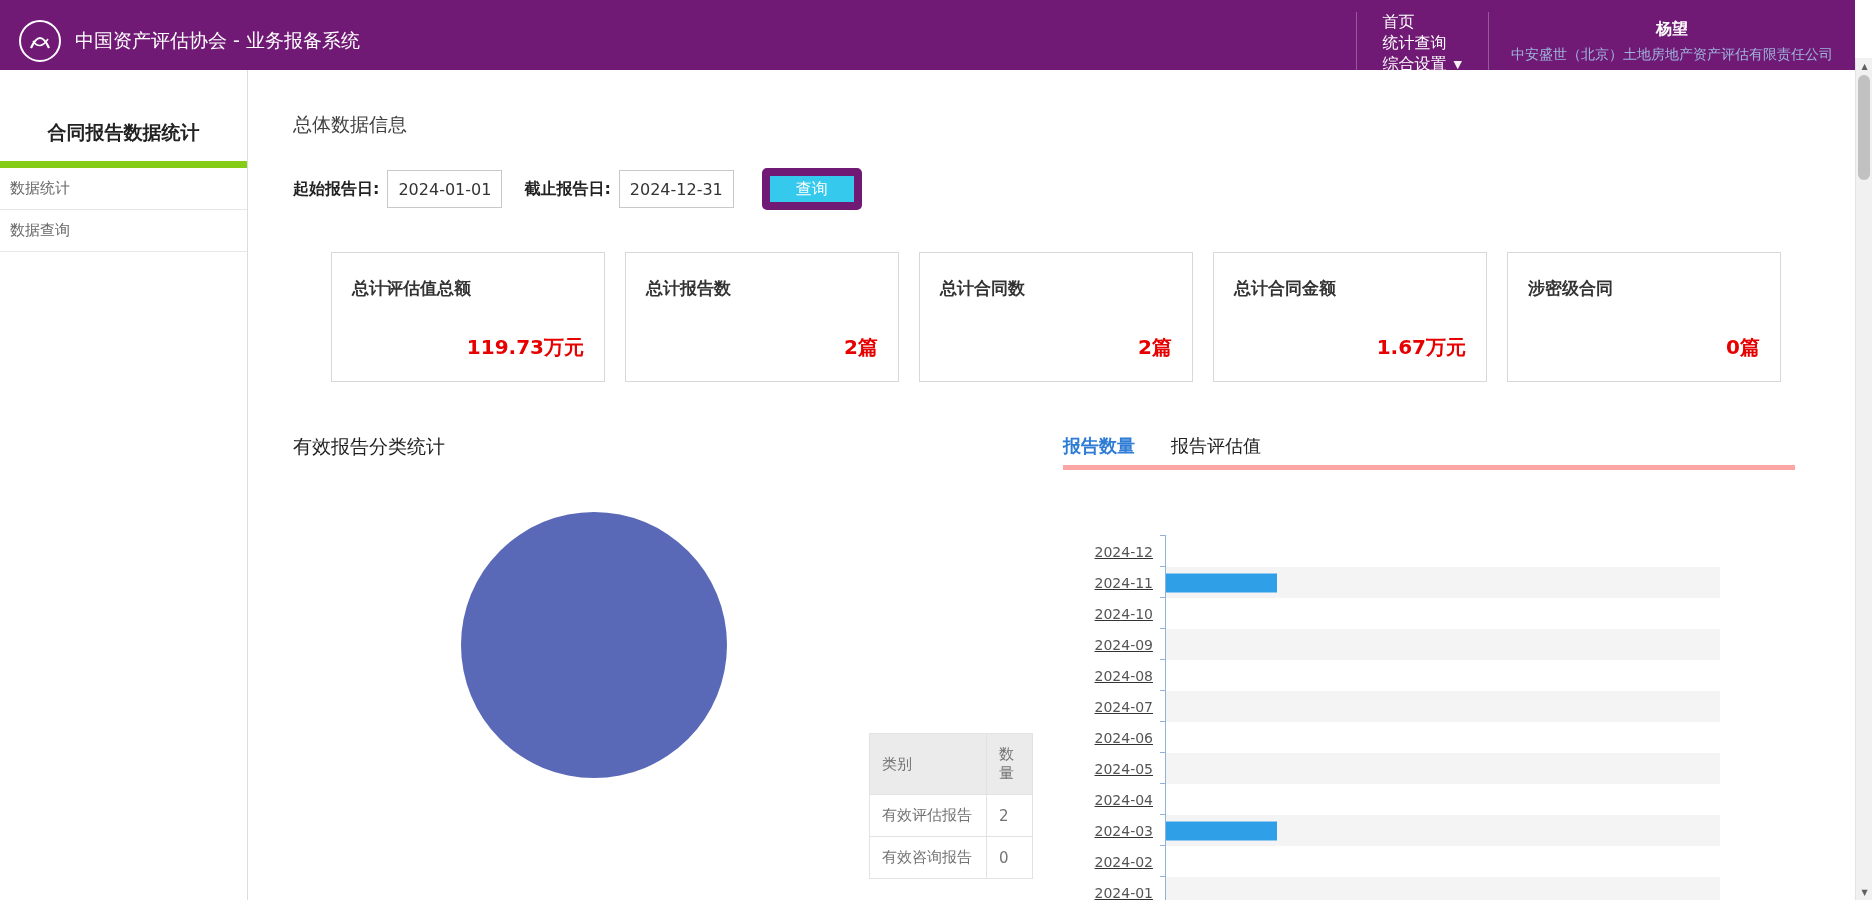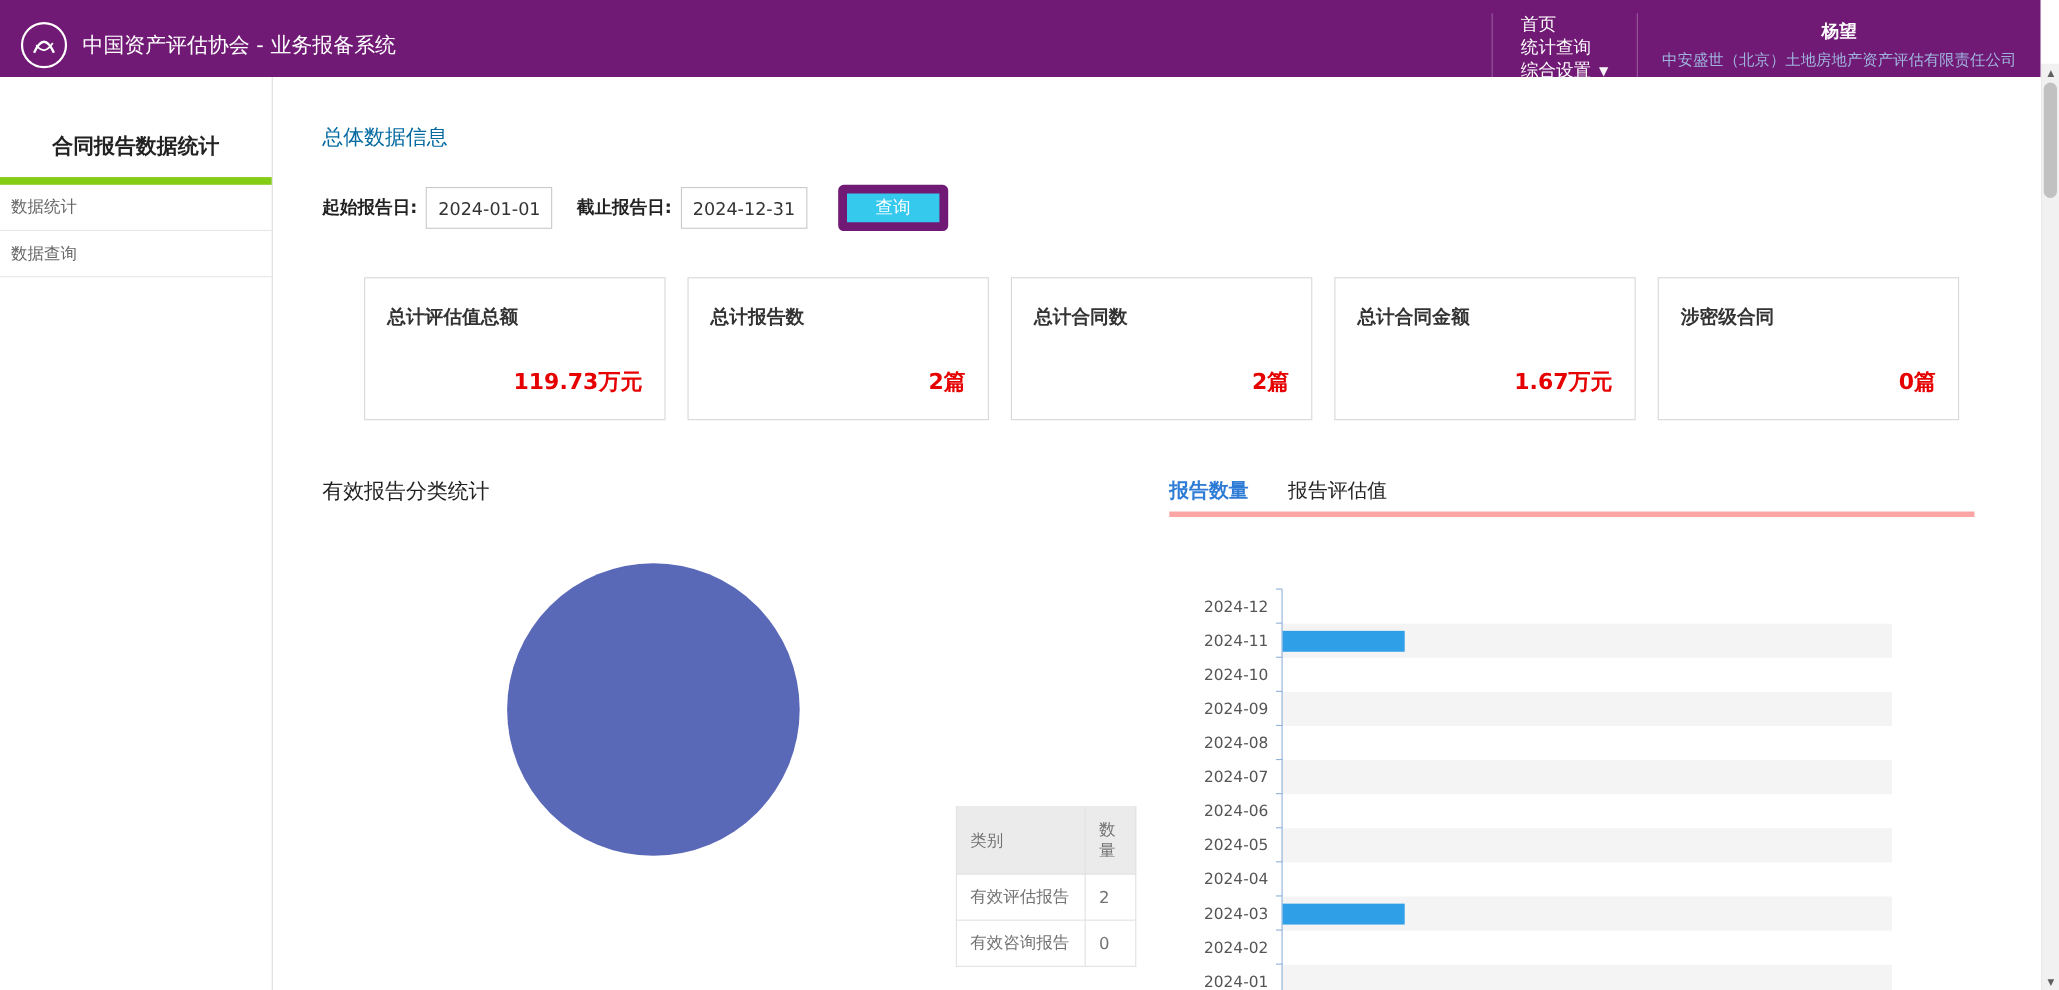--- a/index.html
+++ b/index.html
@@ -38,21 +38,21 @@
   .sidebar-title {
     margin:0; text-align:center; font-size:19px; font-weight:600; color:#222;
     padding-bottom:15px; border-bottom:7px solid #84cc16;
   }
   .sidebar-item {
     padding:11px 10px; font-size:15px; color:#666;
     border-bottom:1px solid #e7e7e7; cursor:pointer;
   }
 
   .main { flex:1; padding:42px 0 0 45px; }
-  .section-title { margin:0 0 30px 0; font-size:19px; font-weight:500; color:#0369a1; }
+  .section-title { margin:0 0 30px 0; font-size:19px; font-weight:500; color:#404040; }
 
   
   .filters { display:flex; align-items:center; margin-bottom:42px; }
   .filter-label { font-size:16px; font-weight:bold; color:#222; margin-right:8px; }
   .filter-input {
     width:115px; height:38px; border:1px solid #c9c9c9; font-size:16px;
     padding:0 10px; color:#333; margin-right:22px; font-family:inherit;
   }
   .query-btn {
     width:100px; height:42px; background:#35c9ee; border:8px solid #701a75;
@@ -79,21 +79,21 @@
   .cat-table th, .cat-table td { border:1px solid #e2e2e2; padding:11px 12px; text-align:left; font-weight:normal; }
   .cat-table th { background:#ebebeb; }
   .cat-table th.num, .cat-table td.num { text-align:left; width:46px; }
 
   .bar-section { flex:1; padding-right:60px; }
   .tabs { display:flex; padding-bottom:7px; border-bottom:5px solid #fca5a5; }
   .tab { font-size:18px; color:#222; margin-right:36px; cursor:pointer; }
   .tab.active { color:#2e7cd6; font-weight:bold; }
 
   .bar-chart { margin-top:66px; padding-right:75px; }
-  .bar-row { display:flex; height:31px; align-items:stretch; }
+  .bar-row { display:flex; height:31px; align-items:stretch;text-decoration:underline; }
   .bar-label { width:102px; flex:none; text-align:right; padding-right:12px; font-size:14px; color:#555; display:flex; align-items:center; justify-content:flex-end; }
   .bar-track { flex:1; position:relative; border-left:1px solid #8fb1da; }
   .bar-row.alt .bar-track { background:#f4f4f4; }
   .bar-track::before { content:""; position:absolute; left:-6px; top:-1px; width:6px; height:1px; background:#8fb1da; }
   .bar-row:last-child .bar-track::after { content:""; position:absolute; left:-6px; bottom:-1px; width:6px; height:1px; background:#8fb1da; }
   .bar { position:absolute; left:0; top:50%; transform:translateY(-50%); height:19px; background:#2f9fe8; }
 
   
   .scrollbar { position:fixed; right:0; top:0; width:17px; height:900px; background:#ffffff; }
   .scroll-track { position:absolute; left:0; top:58px; width:17px; height:842px; background:#f1f1f1; border-left:1px solid #e3e3e3; }

